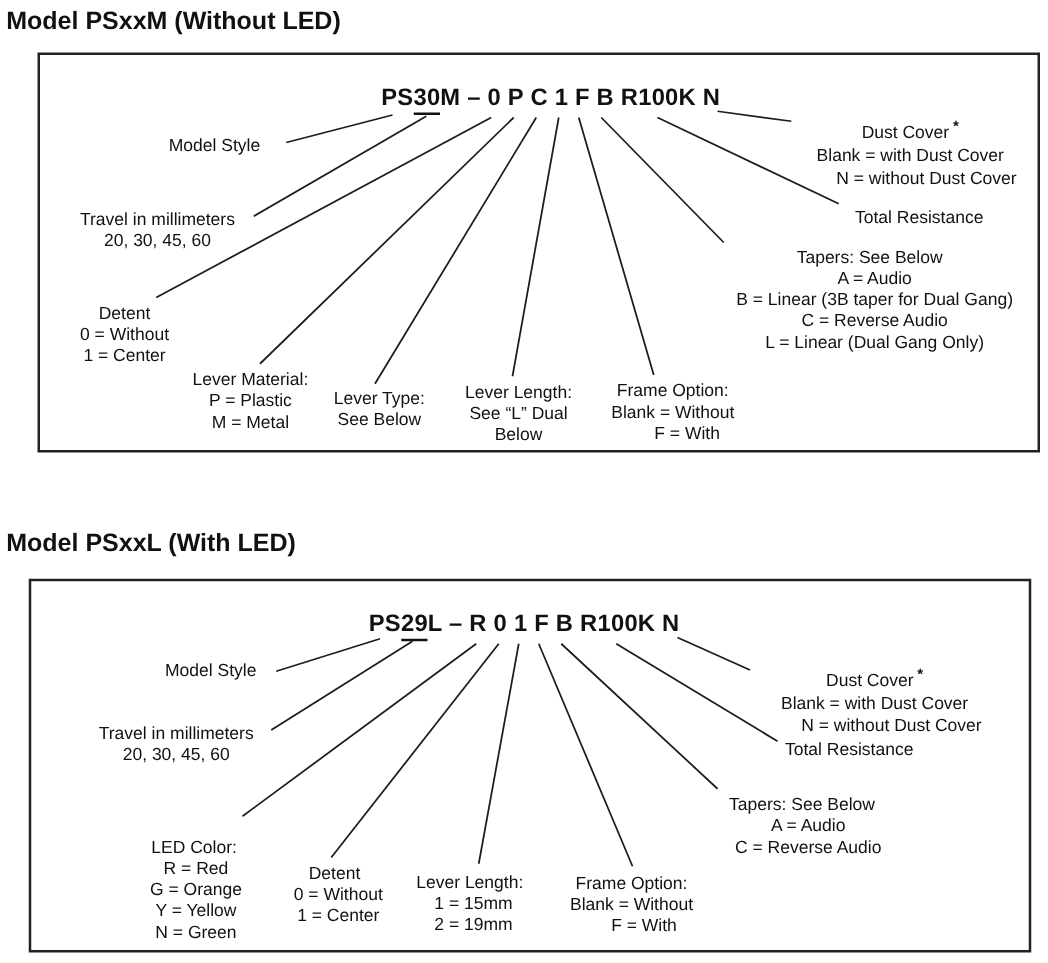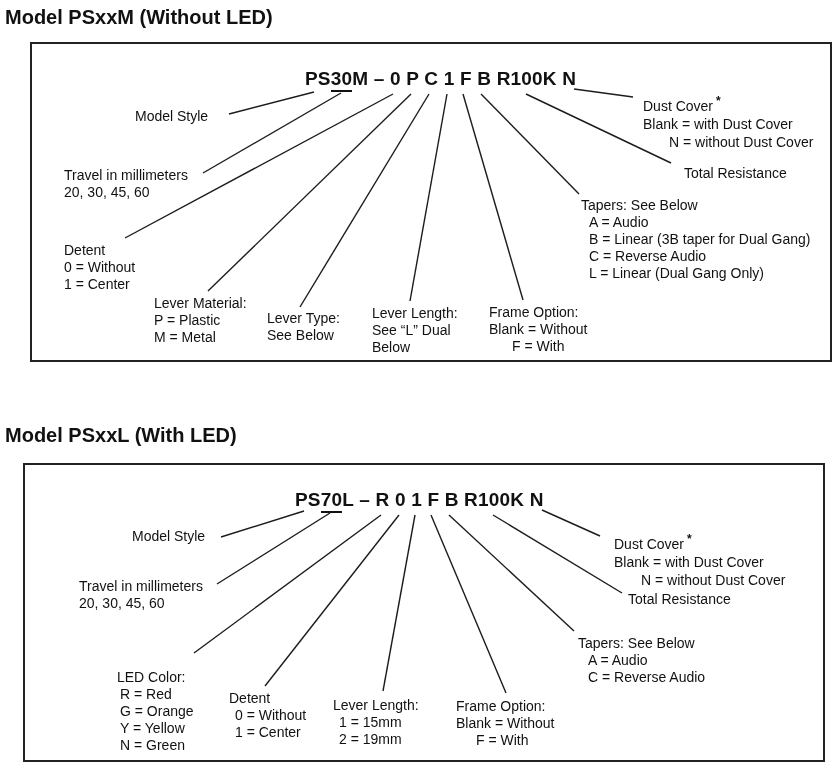--- a/index.html
+++ b/index.html
@@ -15,20 +15,21 @@
     position: absolute;
     font-size: 20px;
     font-weight: bold;
     white-space: nowrap;
   }
   .box {
     position: absolute;
     border: 2px solid #222222;
     box-sizing: border-box;
     background: #ffffff;
+    text-align: center;
   }
   .wires {
     position: absolute;
     left: 0; top: 0;
     pointer-events: none;
   }
   .wires line { stroke: #1c1c1c; stroke-width: 1.4; }
   .pn {
     position: absolute;
     font-size: 19px;
@@ -138,21 +139,21 @@
     <line x1="192" y1="119" x2="305" y2="48"></line>
     <line x1="169" y1="188" x2="356" y2="50"></line>
     <line x1="240" y1="221" x2="374" y2="50"></line>
     <line x1="358" y1="226" x2="390" y2="50"></line>
     <line x1="481" y1="228" x2="406" y2="50"></line>
     <line x1="549" y1="166" x2="424" y2="50"></line>
     <line x1="597" y1="128" x2="468" y2="50"></line>
     <line x1="517" y1="45" x2="575" y2="71"></line>
   </svg>
 
-  <div class="pn" style="left:270px; top:24px"><span>PS</span><span class="pnu">70</span><span>L – R 0 1 F B R100K N</span></div>
+  <div class="pn" style="left:270px; top:24px"><span>PS</span><span class="pnu">29</span><span>L – R 0 1 F B R100K N</span></div>
 
   <div class="lbl" style="left:107px; top:63px">Model Style</div>
 
   <div class="lbl" style="left:54px; top:113px">
     <div>Travel in millimeters</div>
     <div>20, 30, 45, 60</div>
   </div>
 
   <div class="lbl" style="left:92px; top:204px">
     <div>LED Color:</div>

